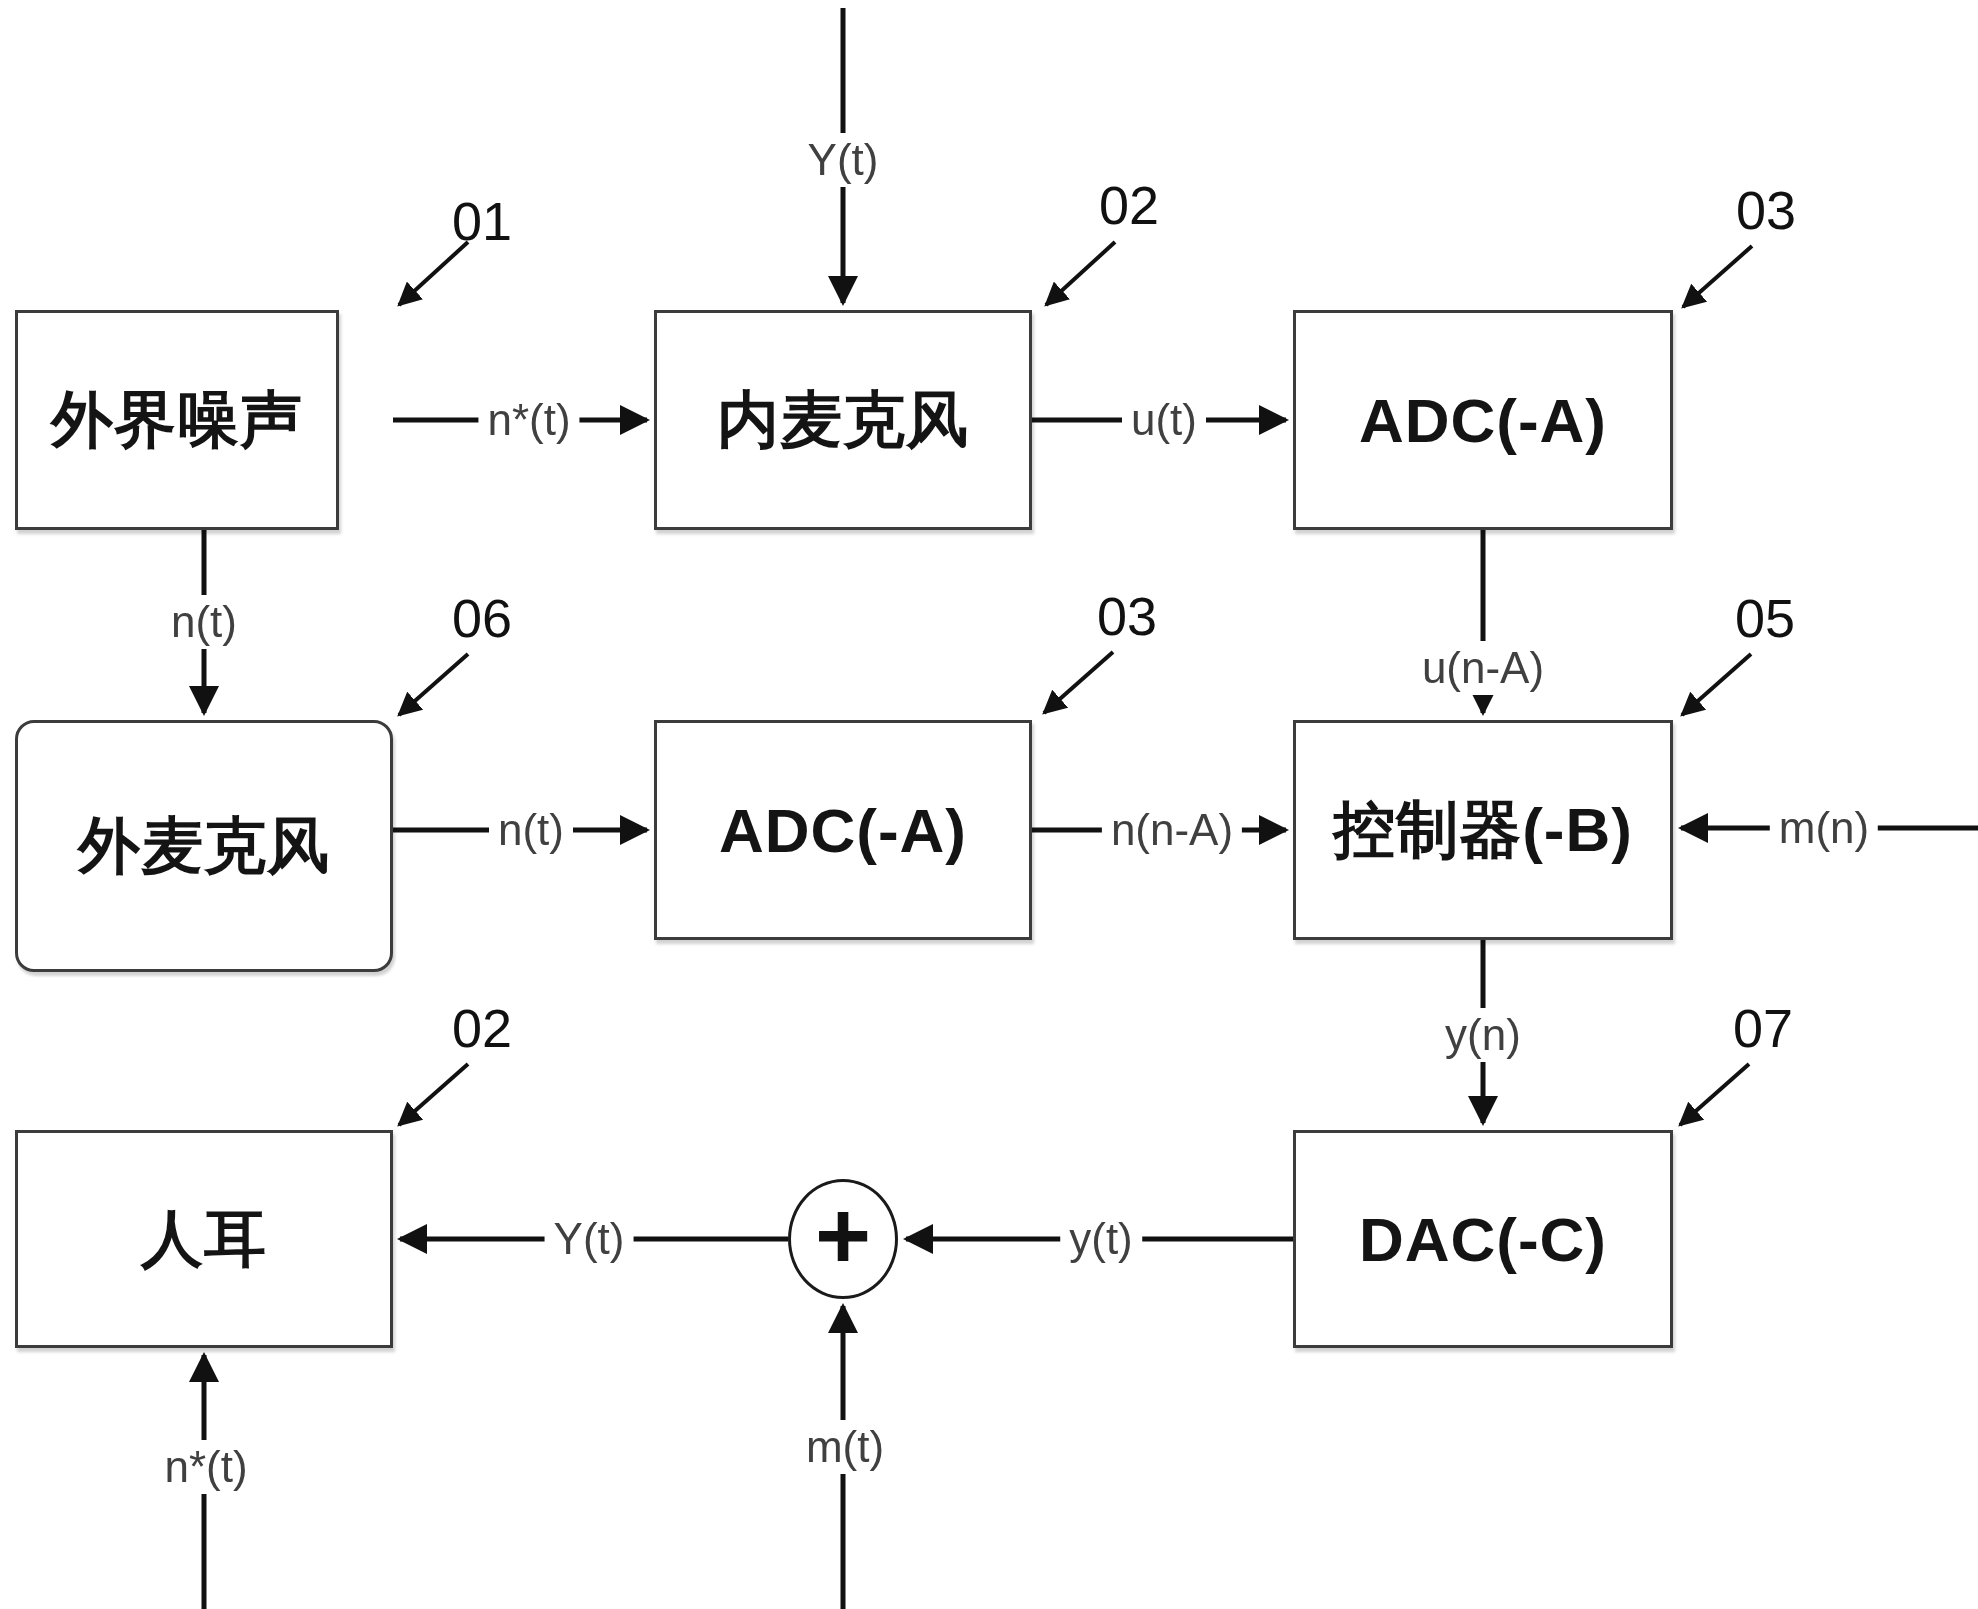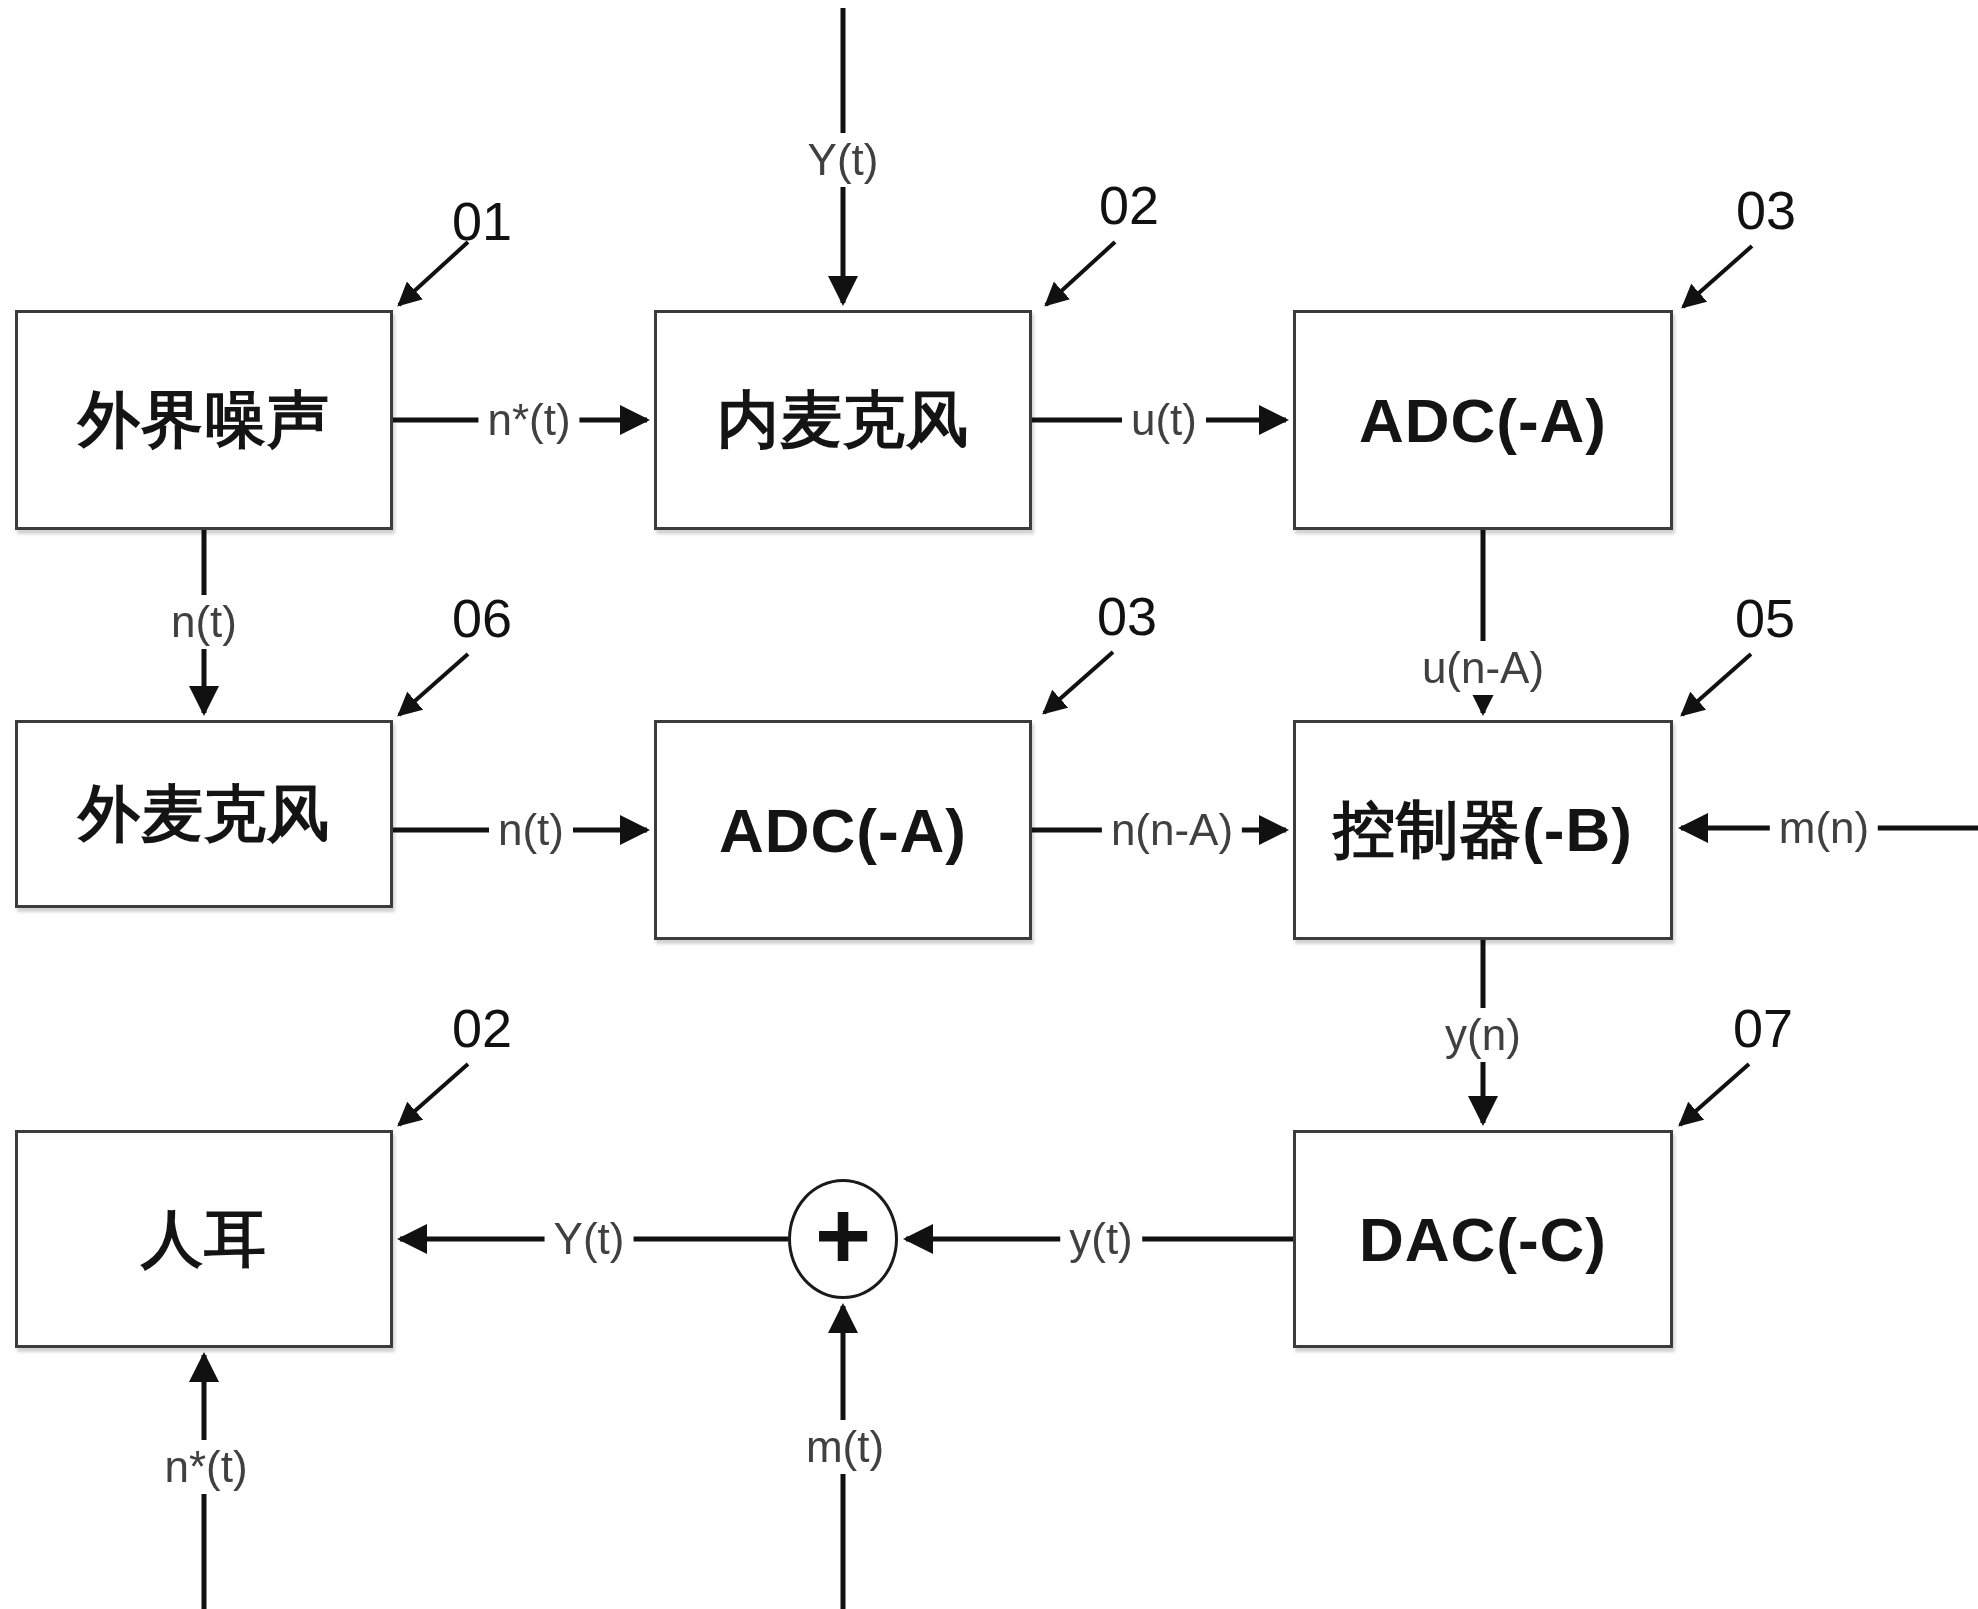--- a/index.html
+++ b/index.html
@@ -100,30 +100,30 @@
     <path class="callout-arrow" d="M468 242 L399 305" marker-end="url(#ah)"></path>
     <path class="callout-arrow" d="M1115 242 L1046 305" marker-end="url(#ah)"></path>
     <path class="callout-arrow" d="M1752 246 L1683 307" marker-end="url(#ah)"></path>
     <path class="callout-arrow" d="M468 654 L399 715" marker-end="url(#ah)"></path>
     <path class="callout-arrow" d="M1113 652 L1044 713" marker-end="url(#ah)"></path>
     <path class="callout-arrow" d="M1751 654 L1682 715" marker-end="url(#ah)"></path>
     <path class="callout-arrow" d="M468 1064 L399 1125" marker-end="url(#ah)"></path>
     <path class="callout-arrow" d="M1749 1064 L1680 1125" marker-end="url(#ah)"></path>
   </svg>
 
-  <div class="box" style="left:15px;   top:310px;  width:378px; height:220px;">
+  <div class="box" style="left:15px;   top:310px;  width:324px; height:220px;">
     <span class="box-label">外界噪声</span>
   </div>
   <div class="box" style="left:654px;  top:310px;  width:378px; height:220px;">
     <span class="box-label">内麦克风</span>
   </div>
   <div class="box" style="left:1293px; top:310px;  width:380px; height:220px;">
     <span class="box-label">ADC(-A)</span>
   </div>
-  <div class="box" style="left:15px;   top:720px;  width:378px; height:188px;">
+  <div class="box" style="left:15px;   top:720px;  width:378px; height:252px;border-radius:19px;">
     <span class="box-label">外麦克风</span>
   </div>
   <div class="box" style="left:654px;  top:720px;  width:378px; height:220px;">
     <span class="box-label">ADC(-A)</span>
   </div>
   <div class="box" style="left:15px;   top:1130px; width:378px; height:218px;">
     <span class="box-label">人耳</span>
   </div>
   <div class="box" style="left:1293px; top:720px;  width:380px; height:220px;">
     <span class="box-label">控制器(-B)</span>

